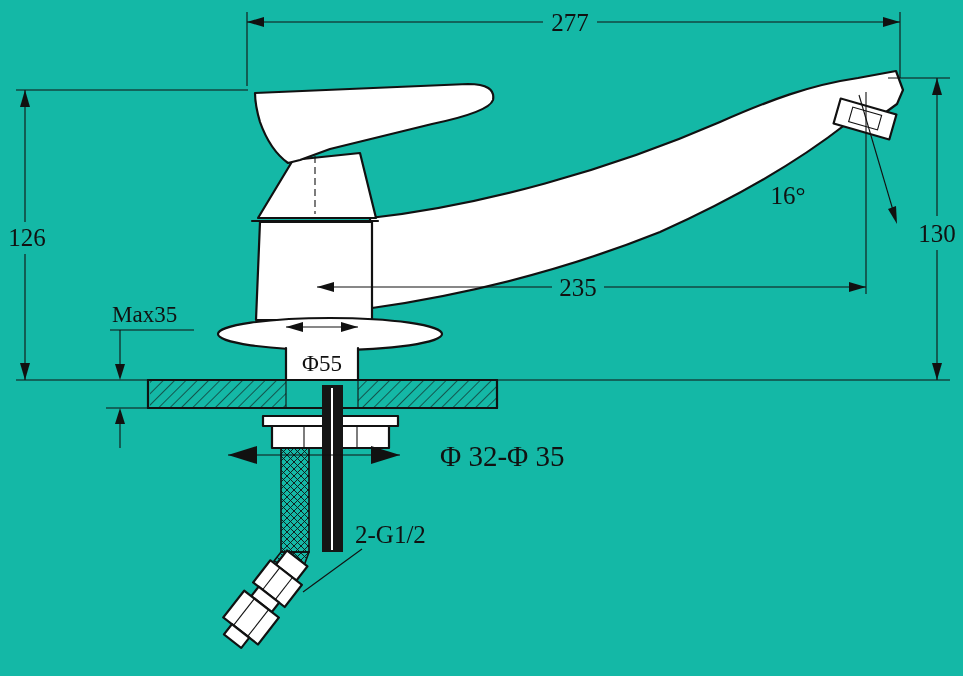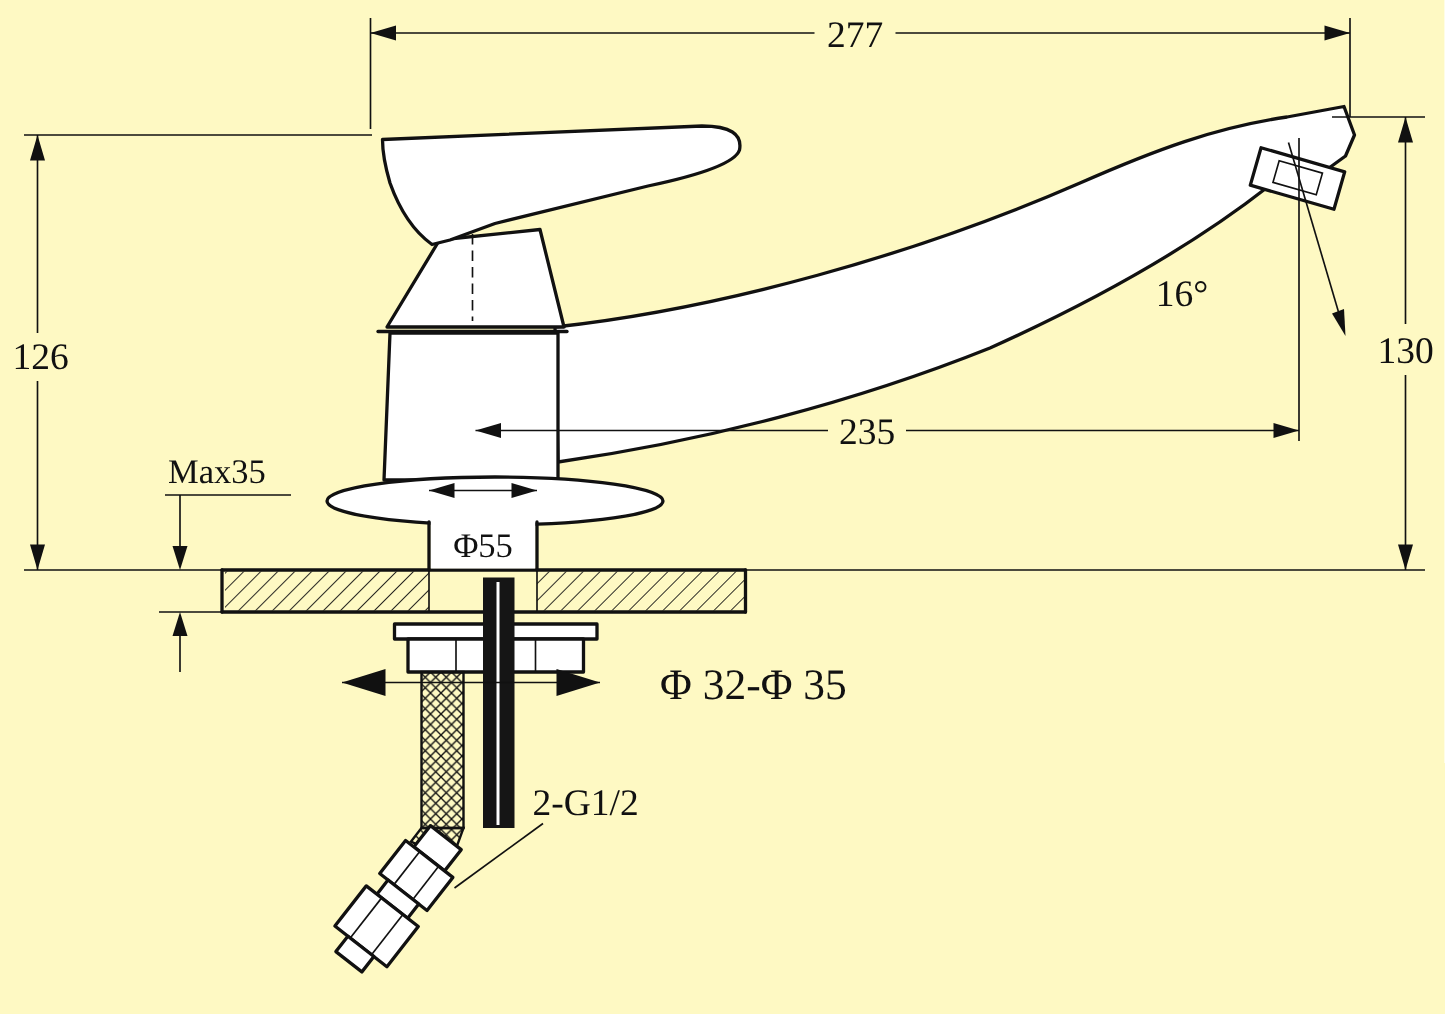--- a/index.html
+++ b/index.html
@@ -1,16 +1,16 @@
 <!DOCTYPE html>
 <html><head>
 <meta charset="utf-8">
 <style>
   html,body{margin:0;padding:0;background:#fff;}
-  .sheet{width:963px;height:676px;background:#fef9c3;position:relative;overflow:hidden;}
+  .sheet{width:963px;height:676px;background:#14b8a6;position:relative;overflow:hidden;}
   svg{display:block;}
   .obj{stroke:#111;stroke-width:2.2;fill:none;stroke-linejoin:round;stroke-linecap:round;}
   .objf{stroke:#111;stroke-width:2.2;fill:#ffffff;stroke-linejoin:round;}
   .thin{stroke:#111;stroke-width:1.1;fill:none;}
   .arrow{fill:#111;stroke:none;}
   .dim{font-family:"Liberation Serif",serif;font-size:25px;fill:#111;}
   .med{font-size:23px;}
   .big{font-size:29px;}
 </style>
 </head>

